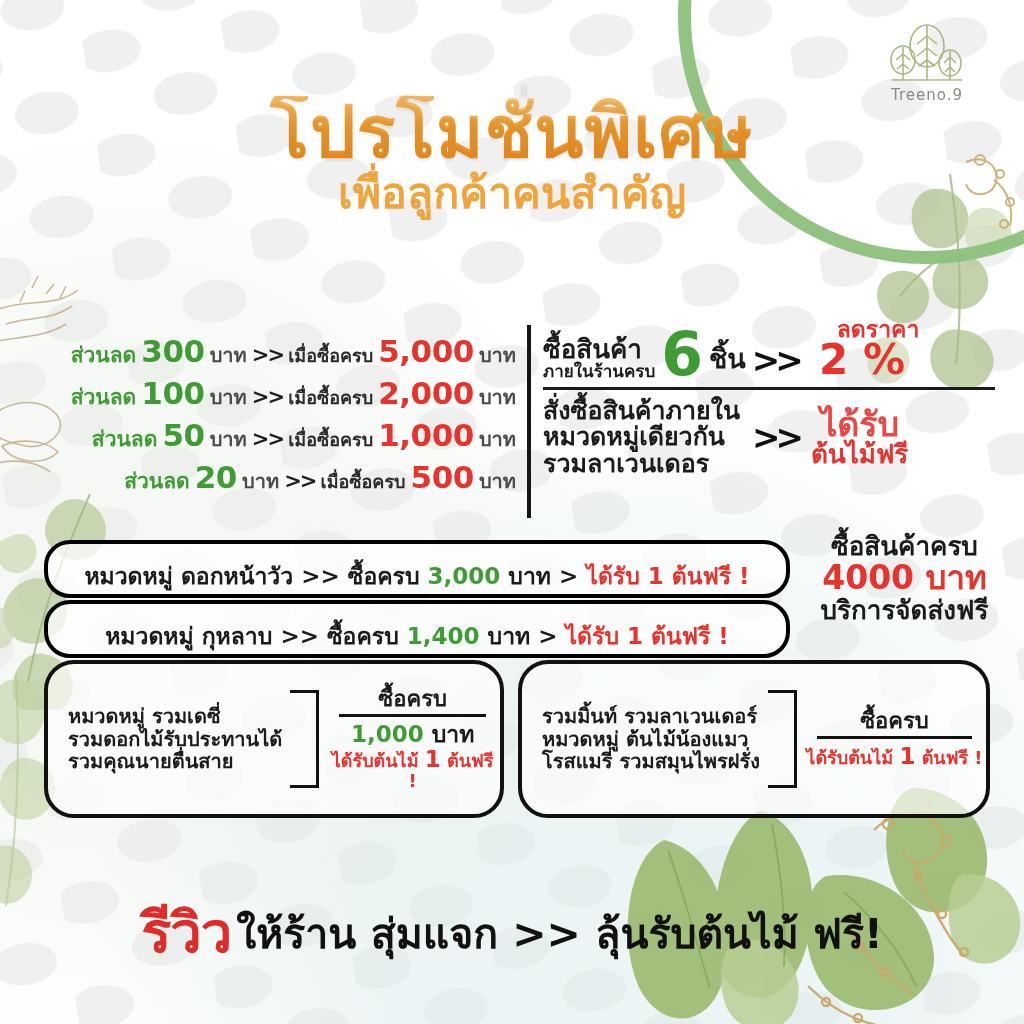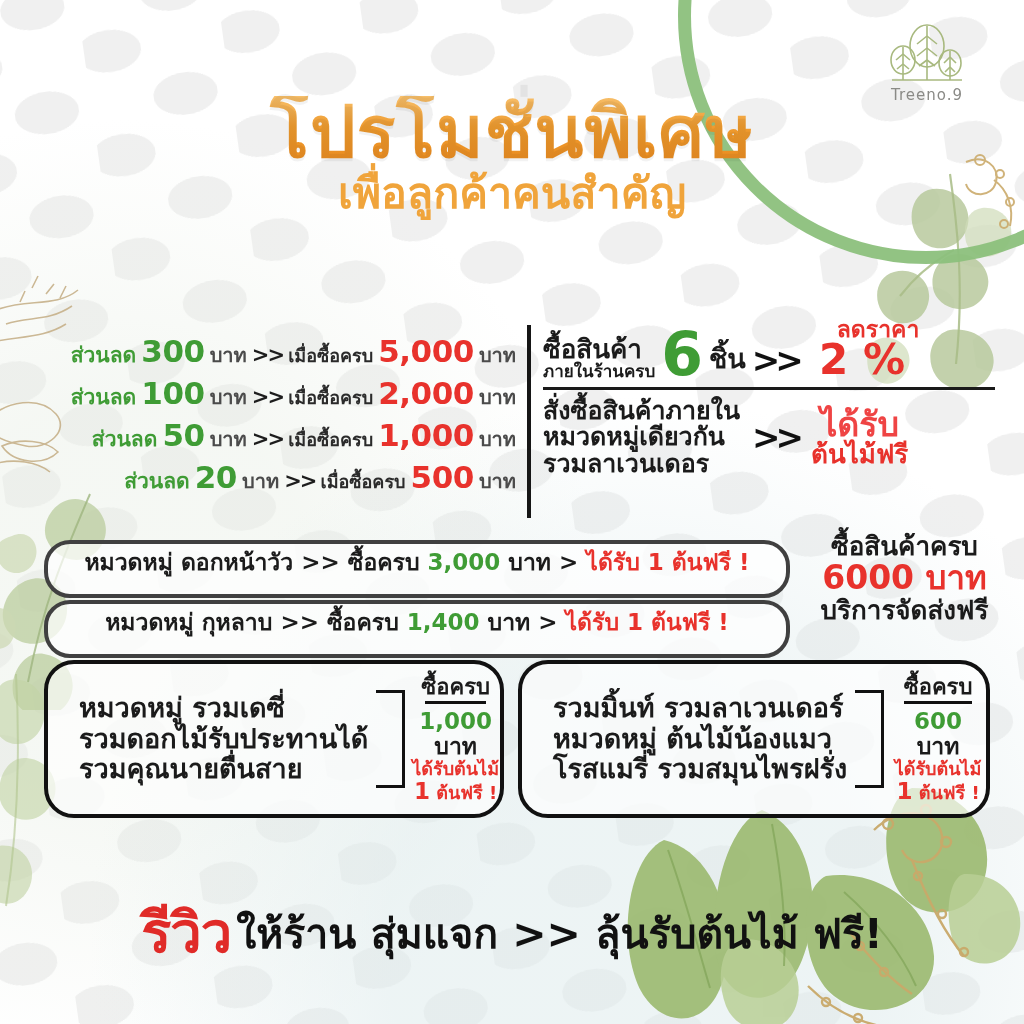--- a/index.html
+++ b/index.html
@@ -91,22 +91,22 @@
   #panel-rule{height:3px;background:#1a1a1a;margin:7px 0 8px 0;width:452px;}
   #panel-bottom{display:flex;align-items:center;gap:12px;white-space:nowrap;}
   .pb-lines{line-height:1.06;}
   .pb-line{font-size:25px;font-weight:bold;color:#1b1b1b;}
   .pb-right{text-align:center;line-height:1.02;}
   .pb-red-big{font-size:34px;font-weight:bold;color:#ef4444;}
   .pb-red-sm{font-size:26px;font-weight:bold;color:#e8322c;}
 
   
   .pill{
-    position:absolute;border:4px solid #404040;border-radius:26px;background:rgba(255,255,255,.72);
-    display:flex;align-items:flex-start;justify-content:center;white-space:nowrap;
+    position:absolute;border:4px solid #000000;border-radius:26px;background:rgba(255,255,255,.72);
+    display:flex;align-items:flex-end;justify-content:center;white-space:nowrap;
   }
   #pill1{left:44px;top:540px;width:738px;height:50px;}
   #pill2{left:44px;top:600px;width:738px;height:50px;}
   .pill-txt{font-size:23px;font-weight:bold;color:#1b1b1b;}
   .pill-green{color:#3f9c35;font-weight:bold;}
   .pill-red{color:#e8322c;font-weight:bold;}
 
   
   #ship{position:absolute;left:797px;top:532px;width:215px;text-align:center;line-height:1.08;}
   .ship-l1{font-size:26px;font-weight:bold;color:#1b1b1b;}
@@ -114,21 +114,21 @@
   .ship-l3{font-size:26px;font-weight:bold;color:#1b1b1b;}
 
   
   .bundle{
     position:absolute;border:4px solid #111;border-radius:30px;background:rgba(255,255,255,.66);
     display:flex;align-items:center;
   }
   #bundle-left{left:44px;top:660px;width:452px;height:150px;}
   #bundle-right{left:518px;top:660px;width:464px;height:150px;}
   .b-list{padding-left:20px;line-height:1.13;}
-  .b-line{font-size:27px;font-weight:bold;color:#1b1b1b;white-space:nowrap;margin-left:11px;}
+  .b-line{font-size:20px;font-weight:bold;color:#1b1b1b;white-space:nowrap;}
   .bracket{
     width:26px;height:92px;border:3px solid #111;border-left:none;
     margin:0 6px 0 8px;flex:none;
   }
   .b-right{flex:1;text-align:center;line-height:1.08;}
   .b-buy{font-size:22px;font-weight:bold;color:#1b1b1b;}
   .b-rule{height:3px;background:#111;margin:3px 14px 5px 14px;}
   .b-amt{font-size:23px;font-weight:bold;color:#3f9c35;}
   .b-amt .unit-dark{color:#1b1b1b;}
   .b-free{font-size:18px;font-weight:bold;color:#e8322c;}
@@ -323,21 +323,21 @@
     <span>ซื้อครบ</span>
     <span class="pill-green">1,400</span>
     <span>บาท</span>
     <span>&gt;</span>
     <span class="pill-red">ได้รับ 1 ต้นฟรี !</span>
   </span>
 </div>
 
 <div id="ship">
   <div class="ship-l1">ซื้อสินค้าครบ</div>
-  <div class="ship-l2">6000 บาท</div>
+  <div class="ship-l2">4000 บาท</div>
   <div class="ship-l3">บริการจัดส่งฟรี</div>
 </div>
 
 <div class="bundle" id="bundle-left">
   <div class="b-list">
     <div class="b-line">หมวดหมู่ รวมเดซี่</div>
     <div class="b-line">รวมดอกไม้รับประทานได้</div>
     <div class="b-line">รวมคุณนายตื่นสาย</div>
   </div>
   <div class="bracket"></div>
@@ -359,24 +359,20 @@
 <div class="bundle" id="bundle-right">
   <div class="b-list">
     <div class="b-line">รวมมิ้นท์ รวมลาเวนเดอร์</div>
     <div class="b-line">หมวดหมู่ ต้นไม้น้องแมว</div>
     <div class="b-line">โรสแมรี่ รวมสมุนไพรฝรั่ง</div>
   </div>
   <div class="bracket"></div>
   <div class="b-right">
     <div class="b-buy">ซื้อครบ</div>
     <div class="b-rule"></div>
-    <div class="b-amt">
-      <span>600</span>
-      <span class="unit-dark">บาท</span>
-    </div>
     <div class="b-free">
       <span>ได้รับต้นไม้</span>
       <span class="one">1</span>
       <span>ต้นฟรี !</span>
     </div>
   </div>
 </div>
 
 <div id="cta">
   <span id="cta-review">รีวิว</span>

